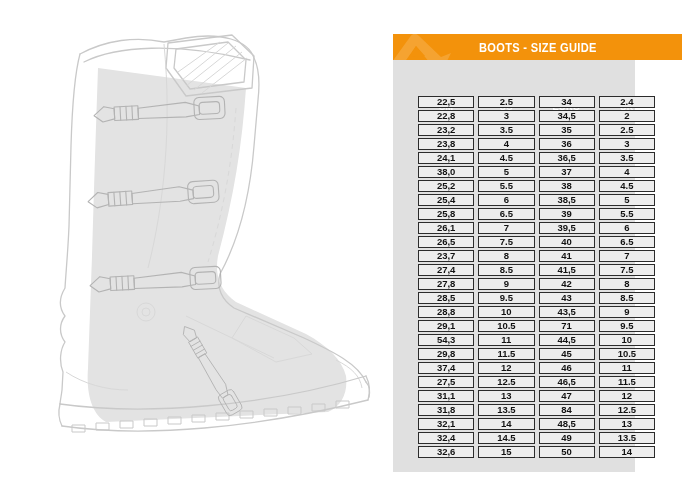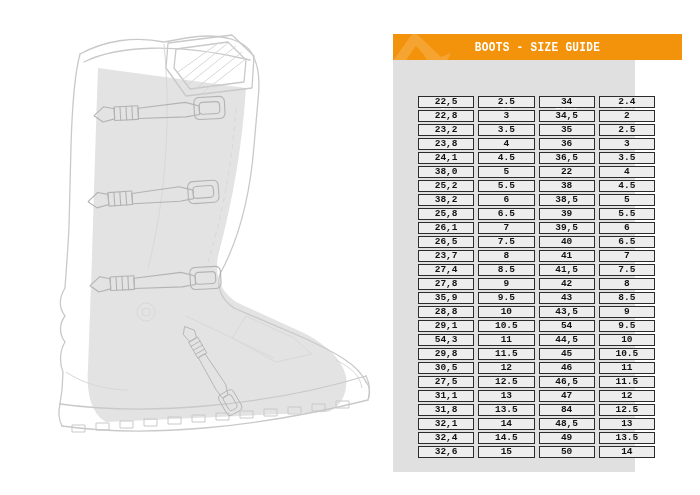--- a/index.html
+++ b/index.html
@@ -18,21 +18,21 @@
   *{box-sizing:border-box;margin:0;padding:0;}
   html,body{width:700px;height:495px;}
   body{font-family:"Liberation Sans",sans-serif;background:#ffffff;overflow:hidden;}
   .stage{position:relative;width:700px;height:495px;background:#ffffff;overflow:hidden;}
 
   
   .boot-wrap{position:absolute;left:36px;top:16px;width:354px;height:454px;}
   .boot-wrap svg{width:100%;height:100%;display:block;}
 
   
-  .panel{position:absolute;left:393px;top:34px;width:242px;height:438px;background:var(--panel-bg);font-family:Liberation Mono, monospace;}
+  .panel{position:absolute;left:393px;top:34px;width:242px;height:438px;background:var(--panel-bg);}
   .titlebar{position:absolute;left:0;top:0;width:289px;height:26px;background:var(--accent);
             display:flex;align-items:center;justify-content:center;overflow:hidden;}
   .titlebar .logo{position:absolute;left:-2px;top:-2px;width:60px;height:32px;opacity:.75;}
   .titlebar .title{color:var(--title-text);font-weight:bold;font-size:13.5px;letter-spacing:.4px;
                    white-space:nowrap;transform:scaleX(.82);transform-origin:50% 50%;}
 
   .size-table{position:absolute;left:25px;top:48px;width:237px;
               display:grid;grid-template-columns:repeat(4,1fr);
               column-gap:4px;row-gap:2px;grid-auto-rows:12px;}
   .cell{border:1.3px solid var(--cell-border);background:var(--cell-bg);
@@ -146,27 +146,27 @@
         <div class="cell">23,8</div>
         <div class="cell">4</div>
         <div class="cell">36</div>
         <div class="cell">3</div>
         <div class="cell">24,1</div>
         <div class="cell">4.5</div>
         <div class="cell">36,5</div>
         <div class="cell">3.5</div>
         <div class="cell">38,0</div>
         <div class="cell">5</div>
-        <div class="cell">22</div>
+        <div class="cell">37</div>
         <div class="cell">4</div>
         <div class="cell">25,2</div>
         <div class="cell">5.5</div>
         <div class="cell">38</div>
         <div class="cell">4.5</div>
-        <div class="cell">38,2</div>
+        <div class="cell">25,4</div>
         <div class="cell">6</div>
         <div class="cell">38,5</div>
         <div class="cell">5</div>
         <div class="cell">25,8</div>
         <div class="cell">6.5</div>
         <div class="cell">39</div>
         <div class="cell">5.5</div>
         <div class="cell">26,1</div>
         <div class="cell">7</div>
         <div class="cell">39,5</div>
@@ -180,41 +180,41 @@
         <div class="cell">41</div>
         <div class="cell">7</div>
         <div class="cell">27,4</div>
         <div class="cell">8.5</div>
         <div class="cell">41,5</div>
         <div class="cell">7.5</div>
         <div class="cell">27,8</div>
         <div class="cell">9</div>
         <div class="cell">42</div>
         <div class="cell">8</div>
-        <div class="cell">35,9</div>
+        <div class="cell">28,5</div>
         <div class="cell">9.5</div>
         <div class="cell">43</div>
         <div class="cell">8.5</div>
         <div class="cell">28,8</div>
         <div class="cell">10</div>
         <div class="cell">43,5</div>
         <div class="cell">9</div>
         <div class="cell">29,1</div>
         <div class="cell">10.5</div>
-        <div class="cell">54</div>
+        <div class="cell">71</div>
         <div class="cell">9.5</div>
         <div class="cell">54,3</div>
         <div class="cell">11</div>
         <div class="cell">44,5</div>
         <div class="cell">10</div>
         <div class="cell">29,8</div>
         <div class="cell">11.5</div>
         <div class="cell">45</div>
         <div class="cell">10.5</div>
-        <div class="cell">30,5</div>
+        <div class="cell">37,4</div>
         <div class="cell">12</div>
         <div class="cell">46</div>
         <div class="cell">11</div>
         <div class="cell">27,5</div>
         <div class="cell">12.5</div>
         <div class="cell">46,5</div>
         <div class="cell">11.5</div>
         <div class="cell">31,1</div>
         <div class="cell">13</div>
         <div class="cell">47</div>

